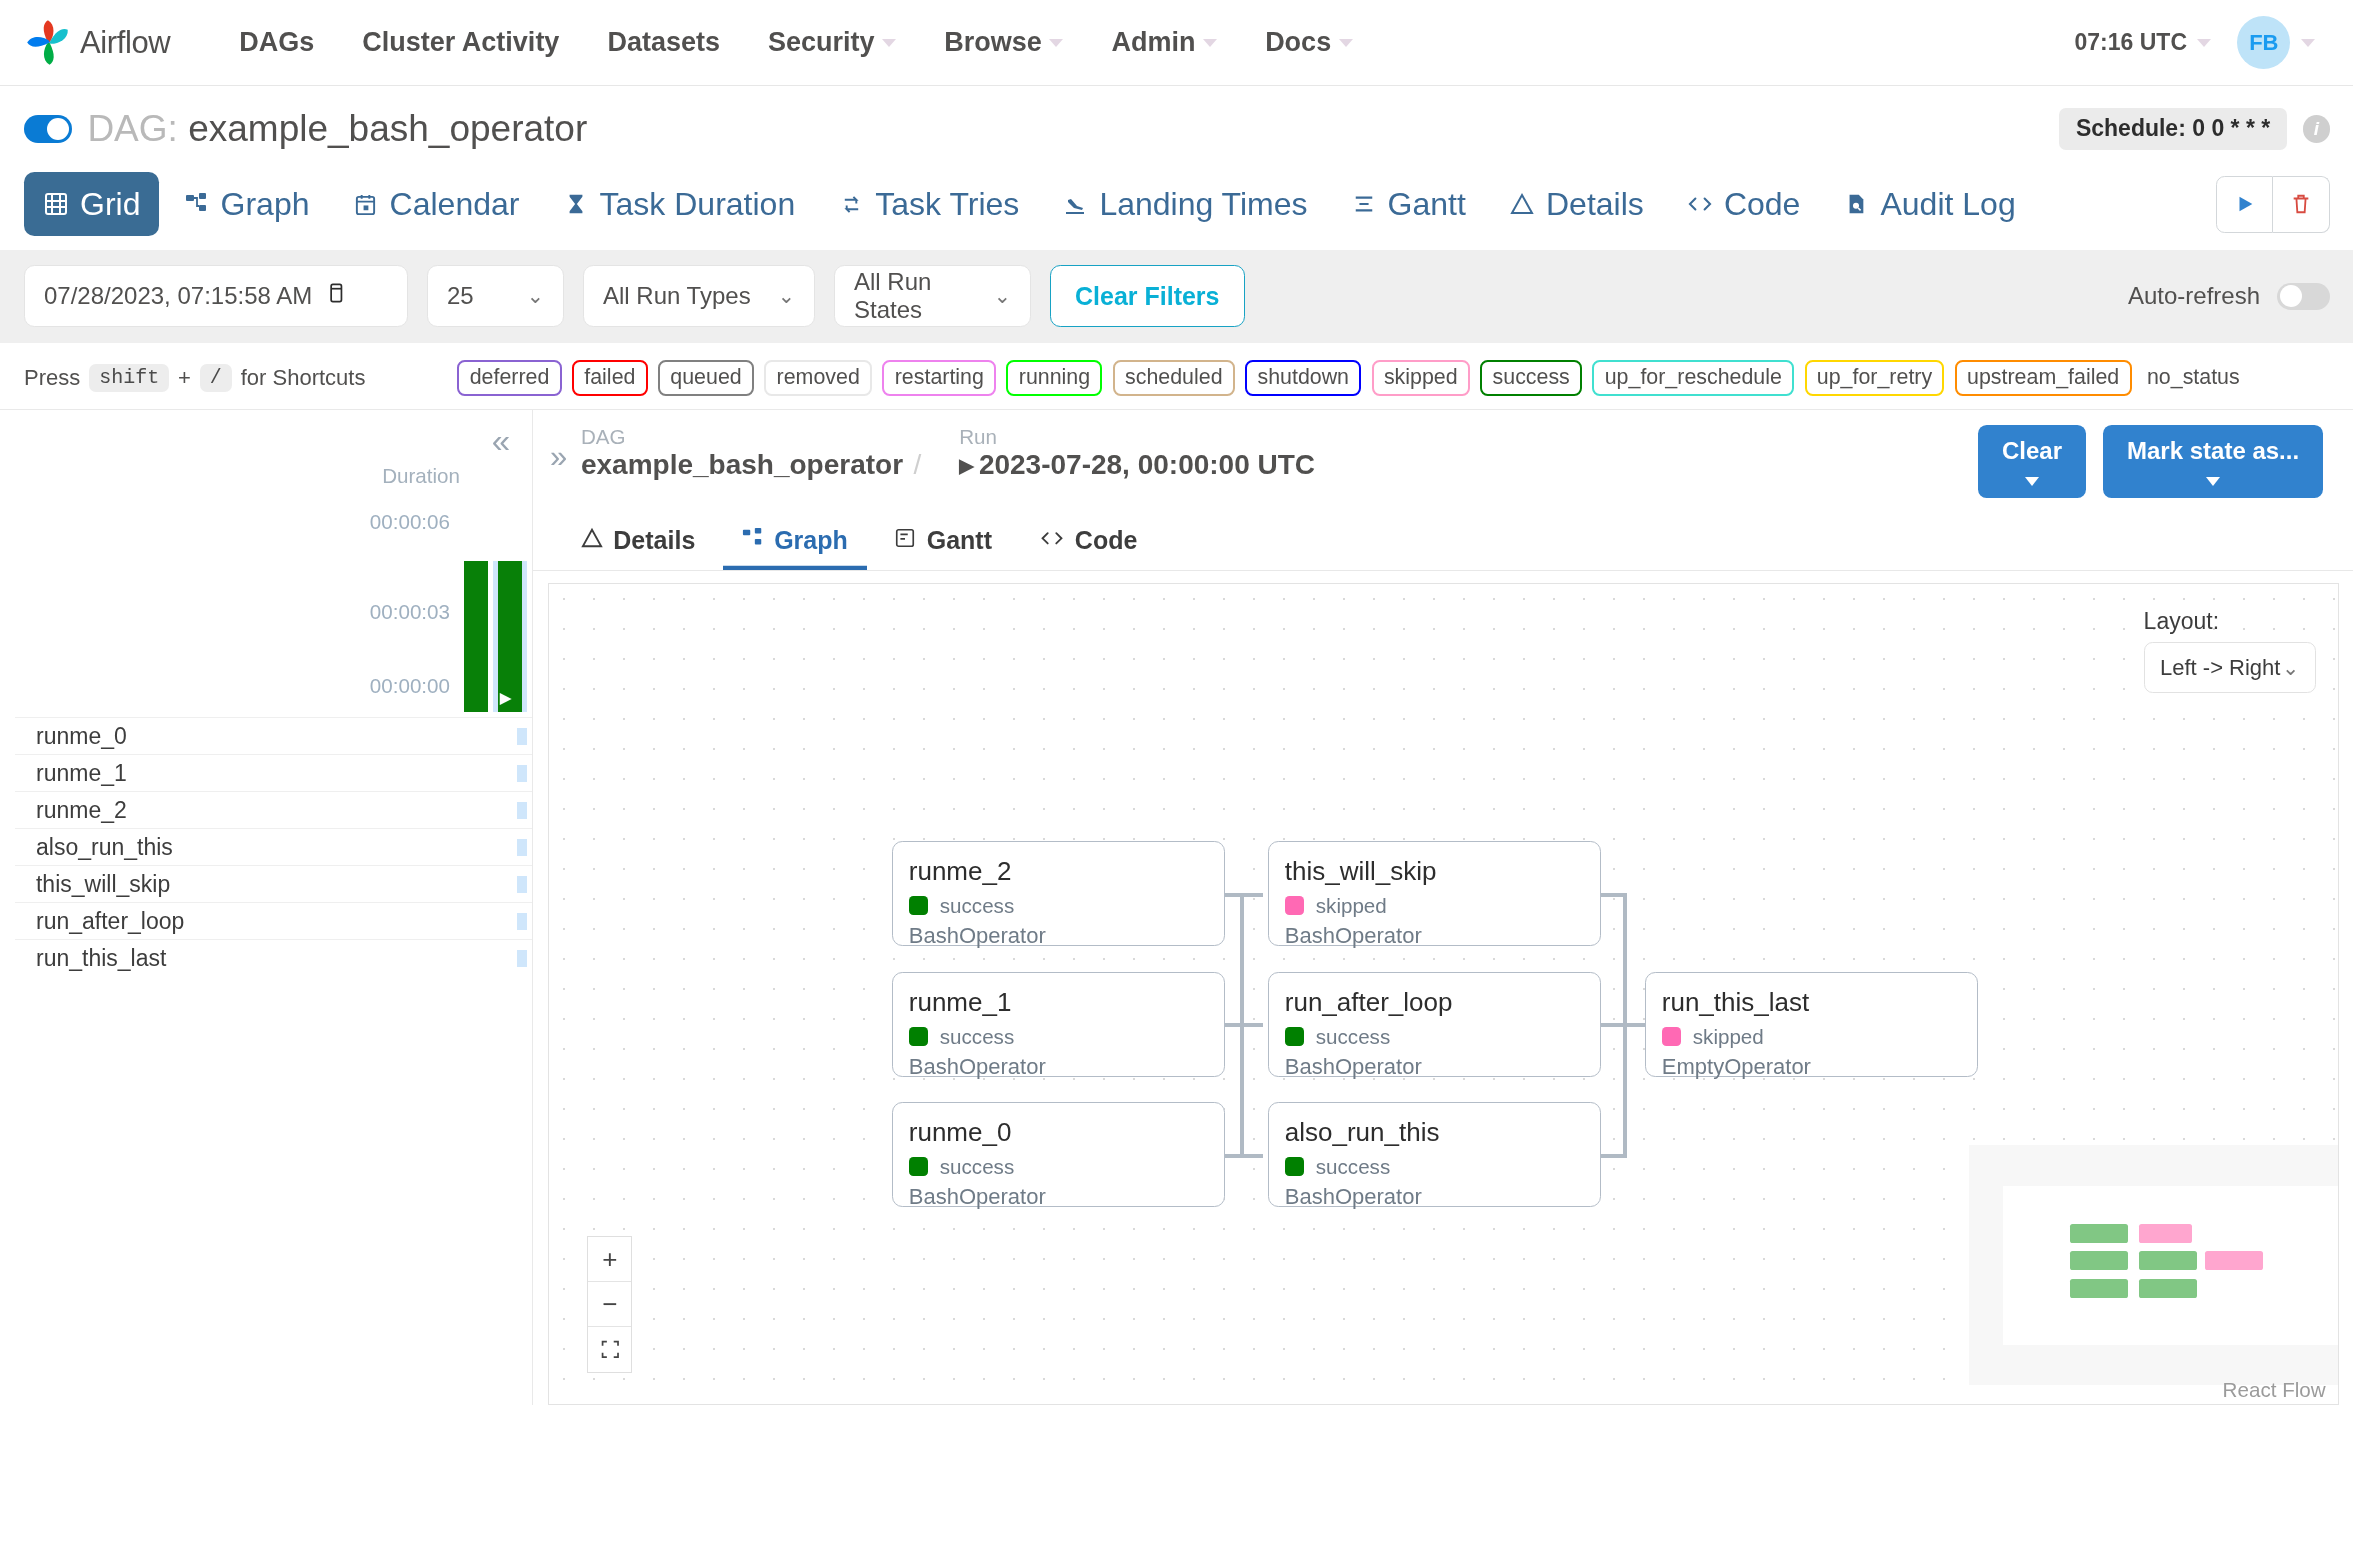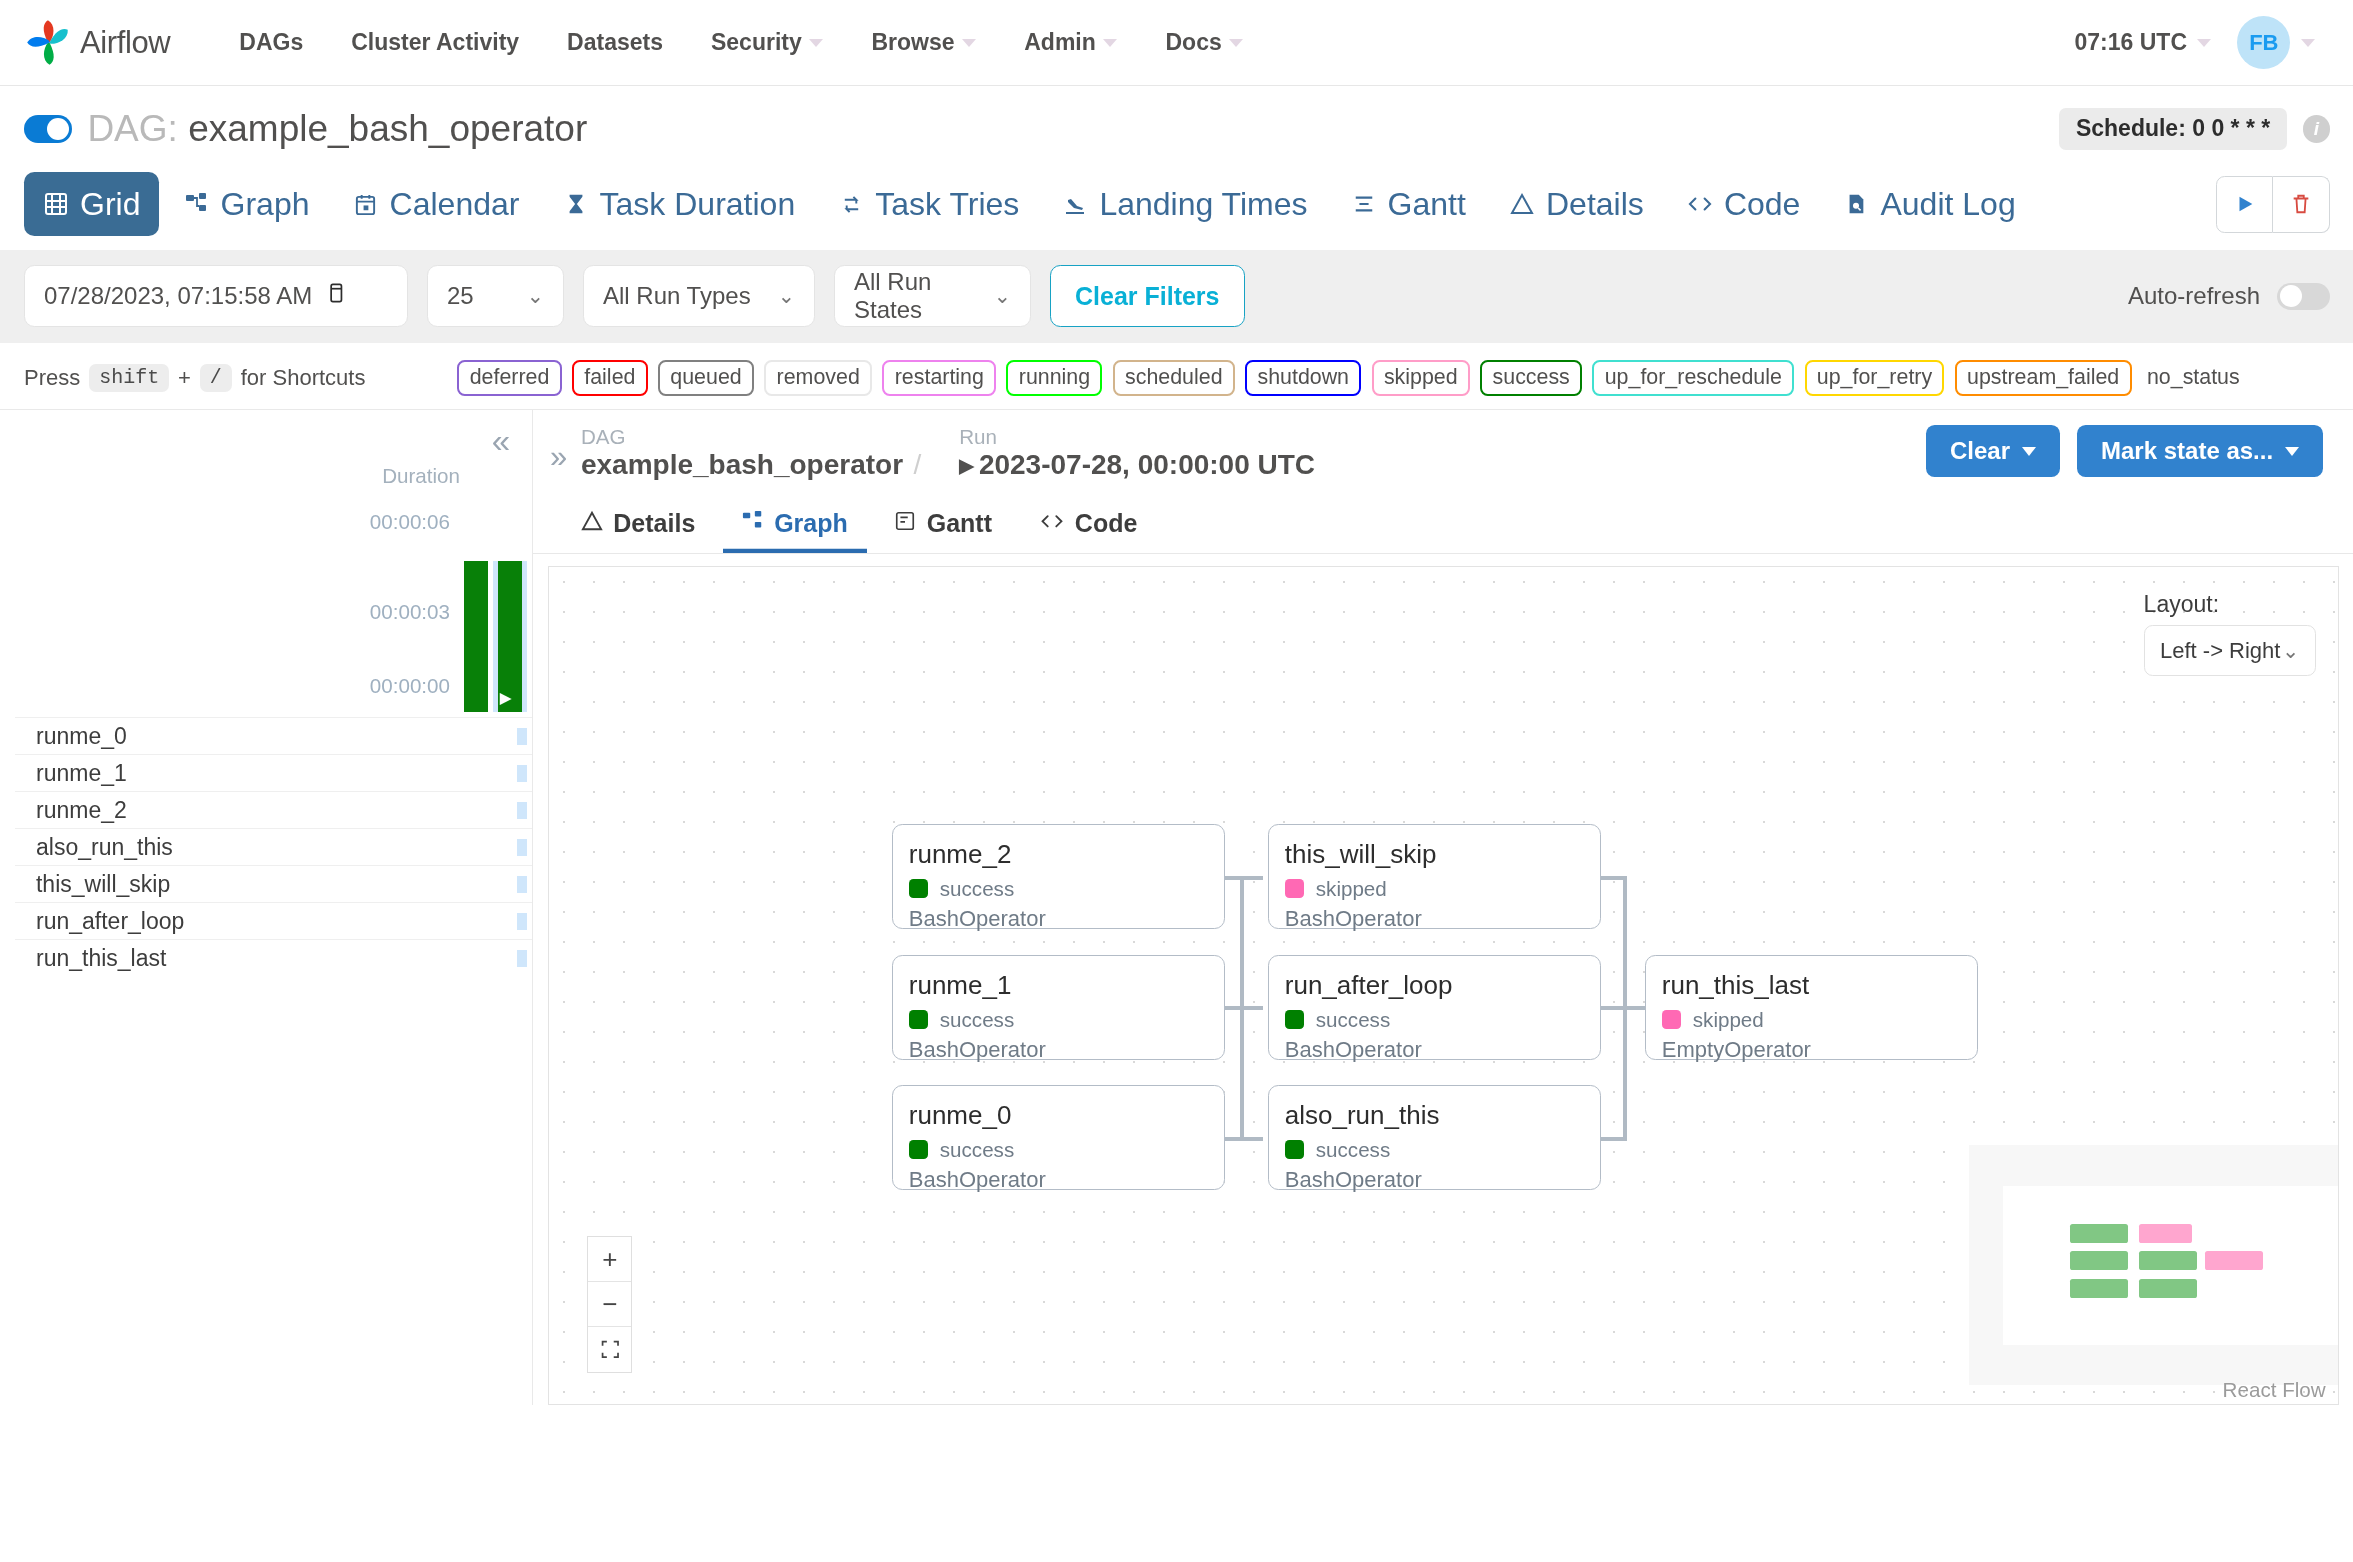--- a/index.html
+++ b/index.html
@@ -16,21 +16,21 @@
   .navbar {
     height: 86px; background:#fff; border-bottom:0.9px solid #e7e7e7;
     display:flex; align-items:center; padding: 0 24px;
     position:relative;
   }
   .brand { display:flex; align-items:center; gap:5.1px; margin-right:45px; }
   .brand-logo { width:51px; height:51px; }
   .brand-text { font-size:31px; color:#51504f; letter-spacing:-0.4px; }
   .nav-items { display:flex; align-items:center; gap:0px; }
   .nav-item {
-    font-size:23px; font-weight:bold; color:#51504f;
+    font-size:27px; font-weight:bold; color:#51504f;
     padding: 8.6px 24px; display:flex; align-items:center; gap:7.7px;
     cursor:pointer; white-space:nowrap;
   }
   .caret { width:0;height:0;border-left:7.7px solid transparent;border-right:7.7px solid transparent;border-top:8.6px solid #e3d7e3; display:inline-block; }
   .nav-right { margin-left:auto; display:flex; align-items:center; gap:26px; padding-right:15.4px;}
   .utc { font-size:23px; font-weight:bold; color:#51504f; display:flex; align-items:center; gap:10.3px;}
   .avatar-wrap { display:flex; align-items:center; gap:10.3px; }
   .avatar {
     width:53px;height:53px;border-radius:50%;background:#bee3f8;color:#1a9bf0;
     display:flex;align-items:center;justify-content:center;font-size:22px;font-weight:bold;
@@ -131,21 +131,21 @@
   .dblchev { font-size:31px; color:#9aa5b1; line-height:1; margin-top:15.4px; cursor:pointer;}
   .crumb-block { display:flex; flex-direction:column; }
   .crumb-small { font-size:20.6px; color:#a9b1b9; }
   .crumb-main { font-size:28px; color:#51504f; font-weight:bold; display:flex; align-items:baseline; gap:10.3px;}
   .crumb-sep { color:#cfcfcf; font-weight:normal; }
   .crumb-run { display:flex; align-items:center; gap:5.1px; }
   .crumb-group { display:flex; gap:38px; }
   .crumb-btns { margin-left:auto; display:flex; gap:17px; padding-right:6.9px; }
   .bluebtn {
     background:#3182ce;color:#fff;border-radius:8.6px;padding:12px 24px;font-size:24px;font-weight:bold;
-    display:flex;align-items:center;gap:12px;cursor:pointer;white-space:nowrap;
+    display:flex;align-items:center;gap:12px;cursor:pointer;white-space:nowrap;flex-direction:column;
   }
   .wcaret{width:0;height:0;border-left:7.7px solid transparent;border-right:7.7px solid transparent;border-top:9.4px solid #fff;}
 
   .innertabs { display:flex; gap:8.6px; padding: 5.1px 0 0 29px; border-bottom:0.9px solid #e8e8e8; }
   .itab { display:flex;align-items:center;gap:10.3px;font-size:25px;color:#3d3d3d;font-weight:bold;padding:10.3px 19px 15.4px 19px;cursor:pointer;}
   .itab.active { color:#2b6cb0; box-shadow: inset 0 -4.3px 0 0 #2b6cb0; }
 
   
   .canvas {
     flex:1; position:relative; margin: 12px 15.4px 0 15.4px; border:0.9px solid #e3e3e3; background:#fff;

